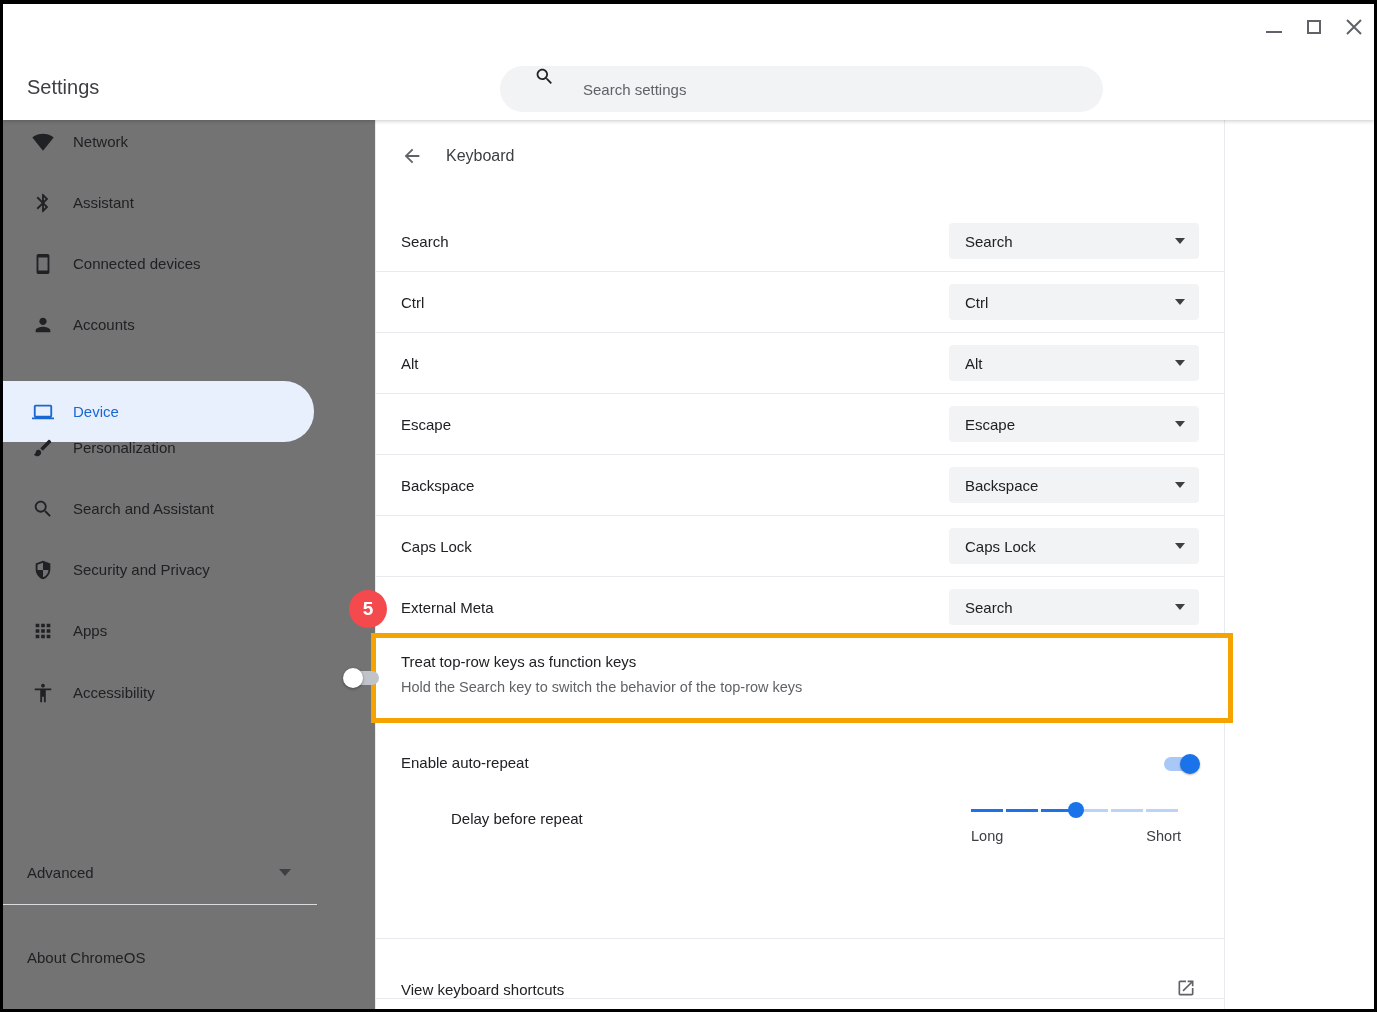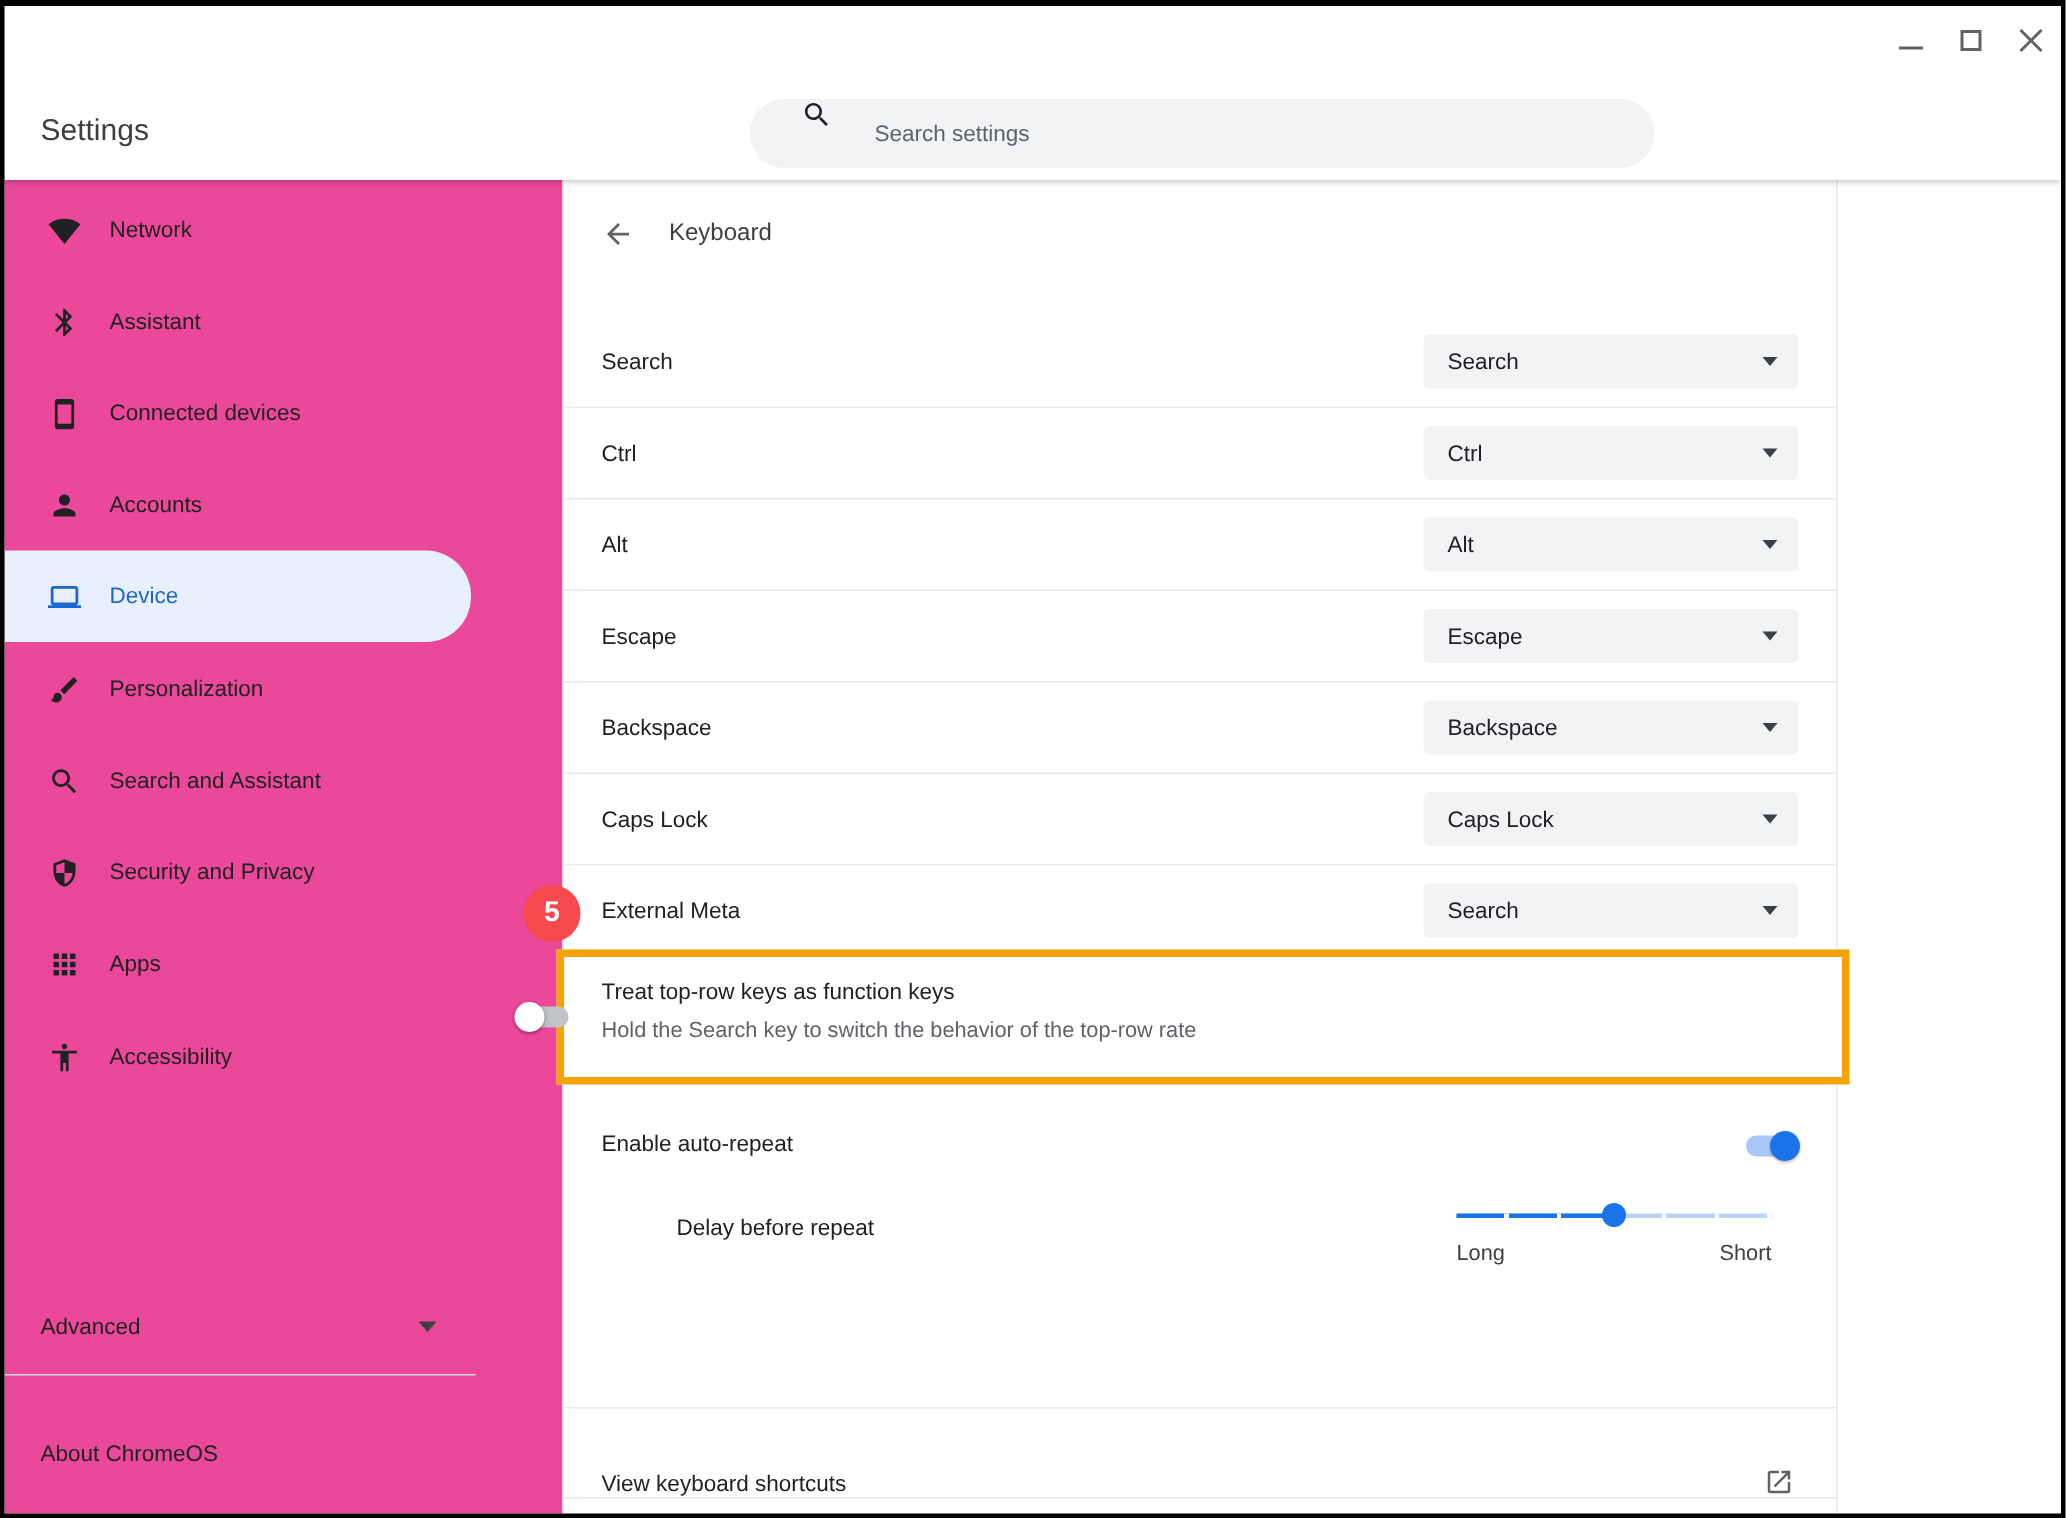--- a/index.html
+++ b/index.html
@@ -29,27 +29,27 @@
   .wc-min{width:16px;height:2px;background:#5f6368;align-self:center;margin-top:10px;}
   .wc-max{width:14px;height:14px;border:2px solid #5f6368;}
   .searchbar{position:absolute;left:497px;top:62px;width:603px;height:46px;border-radius:23px;
     background:var(--chip);display:flex;padding-left:34px;}
   .searchbar svg{flex:none;}
   .searchbar input{border:none;outline:none;background:transparent;margin-left:28px;font-size:15px;
     color:var(--text);width:440px;font-family:"Liberation Sans",sans-serif;}
   .searchbar input::placeholder{color:var(--text2);}
 
   
-  .sidebar{position:absolute;left:3px;top:116px;bottom:3px;width:372px;background:#ec4899;}
+  .sidebar{position:absolute;left:3px;top:104px;bottom:3px;width:372px;background:#737373;}
   .side-item{position:absolute;left:0;width:311px;height:61px;display:flex;align-items:center;
     cursor:pointer;color:var(--text);}
   .side-item .ic{width:24px;height:24px;margin-left:28px;display:flex;align-items:center;justify-content:center;}
   .side-item .lbl{margin-left:18px;font-size:15px;font-weight:500;}
   .side-item svg{fill:#202124;}
-  .side-item.active{background:var(--sel-bg);border-radius:0 30px 30px 0;color:var(--sel-text);}
+  .side-item.active{background:var(--sel-bg);border-radius:0 30px 30px 0;color:var(--sel-text);margin-top:26px;}
   .side-item.active svg{fill:var(--sel-text);}
   .side-item.active .lbl{color:var(--sel-text);}
   .advanced-row{position:absolute;left:0;top:745px;width:311px;height:46px;display:flex;align-items:center;cursor:pointer;}
   .advanced-row .lbl{margin-left:24px;font-size:15px;font-weight:500;}
   .tri-down{width:0;height:0;border-left:6px solid transparent;border-right:6px solid transparent;
     border-top:7px solid #3c4043;}
   .advanced-row .tri-down{position:absolute;left:276px;}
   .side-divider{position:absolute;left:0;top:800px;width:314px;height:1px;background:#dadce0;}
   .about-row{position:absolute;left:0;top:818px;width:311px;height:38px;display:flex;align-items:center;cursor:pointer;}
   .about-row .lbl{margin-left:24px;font-size:15px;font-weight:500;margin-top:32px;}
@@ -297,21 +297,21 @@
       <span class="val">Search</span>
       <span class="tri-down"></span>
     </div>
   </div>
 
   <div class="badge">5</div>
 
   <div class="hl-box">
     <div class="hl-inner">
       <div class="hl-title">Treat top-row keys as function keys</div>
-      <div class="hl-sub">Hold the Search key to switch the behavior of the top-row rate</div>
+      <div class="hl-sub">Hold the Search key to switch the behavior of the top-row keys</div>
       <div class="toggle hl-toggle">
         <div class="knob"></div>
       </div>
     </div>
   </div>
 
   <div class="auto-row">
     <span class="klabel">Enable auto-repeat</span>
     <div class="toggle active">
       <div class="knob"></div>

